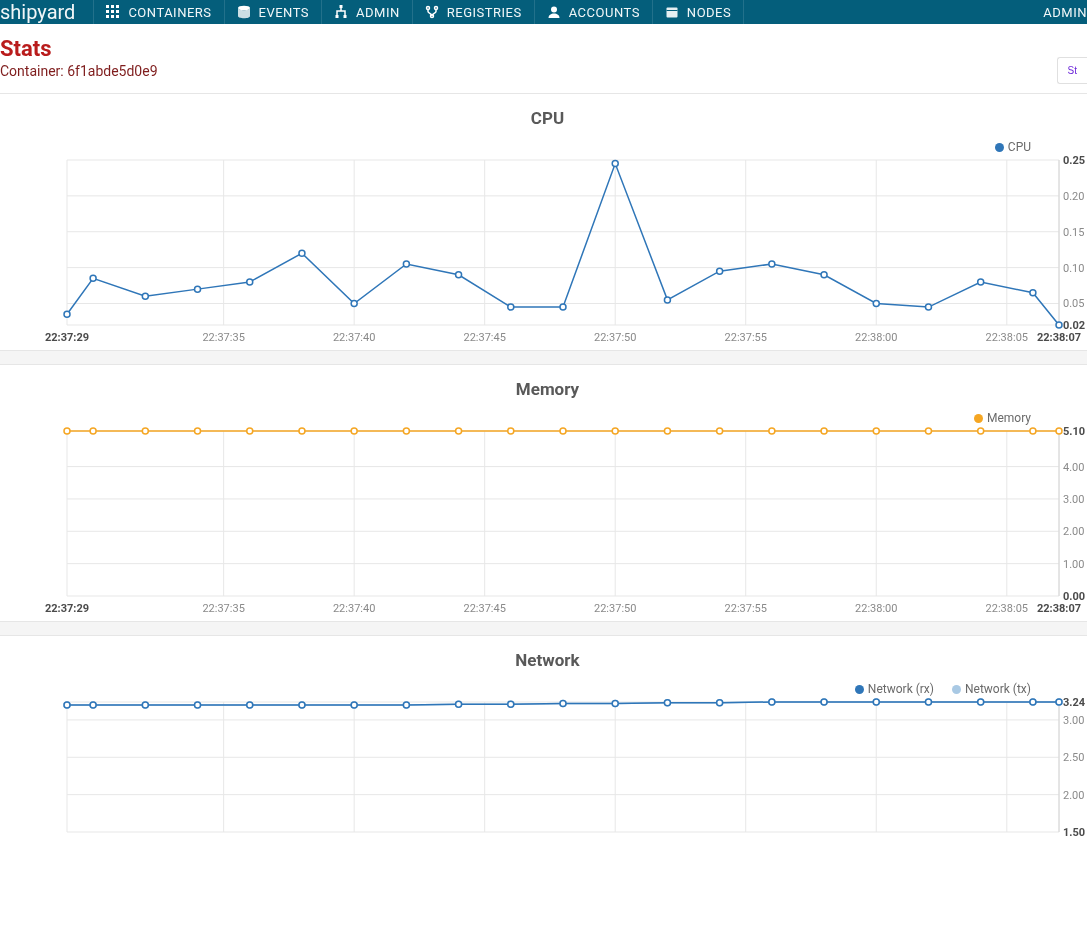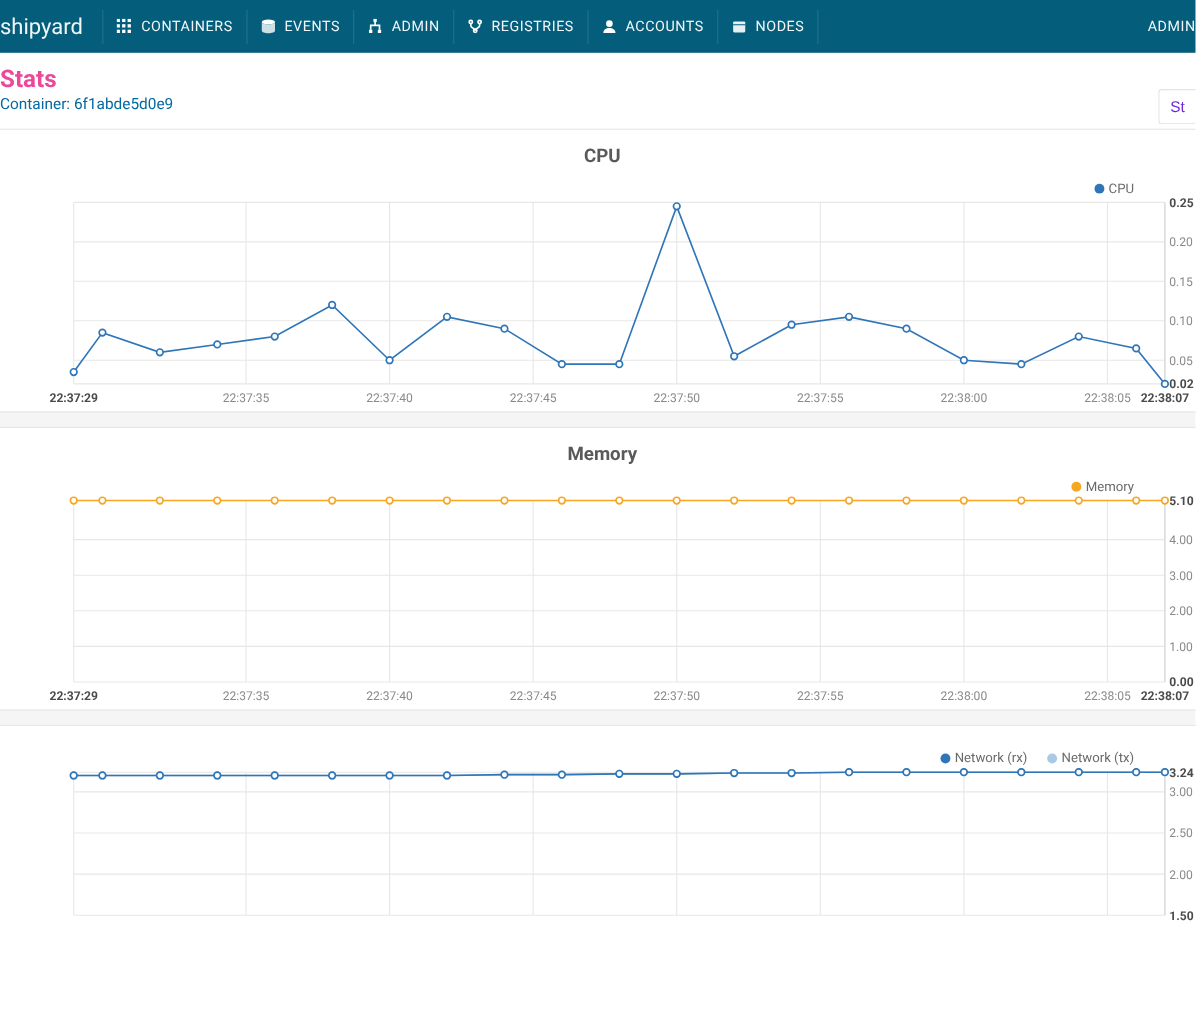--- a/index.html
+++ b/index.html
@@ -8,21 +8,21 @@
     font-family: -apple-system, BlinkMacSystemFont, "Segoe UI", Roboto, Helvetica, Arial, sans-serif;
     background: #fff;
     color: #7b7b7b;
     width: 1087px;
     overflow: hidden;
   }
 
   
   .nav {
     background: #045e7b;
-    height: 48px;
+    height: 24px;
     display: flex;
     align-items: center;
     position: relative;
     color: #fff;
     font-size: 13px;
   }
   .nav .logo {
     margin-left: 0px;
     margin-right: 18px;
     font-size: 20px;
@@ -62,36 +62,36 @@
     justify-content: space-between;
     padding: 10px 0 0 0;
     border-bottom: 1px solid #e6e6e6;
   }
   .page-header .left {
     padding: 2px 0 14px 0;
   }
   .page-header .title {
     font-size: 22px;
     font-weight: 700;
-    color: #ec4899;
+    color: #b91c1c;
     margin: 0;
   }
   .page-header .sub {
     font-size: 14px;
-    color: #0369a1;
+    color: #7f1d1d;
     margin-top: 2px;
   }
   .page-header .right {
     margin-top: 23px;
   }
   .page-header .tab-btn {
     border: 1px solid #e0e0e0;
     background: #fff;
     color: #6d28d9;
-    font-size: 14px;
+    font-size: 10px;
     padding: 7px 10px;
     border-right: none;
     border-top-left-radius: 3px;
     border-bottom-left-radius: 3px;
   }
 
   .sep {
     height: 13px;
     background: #f5f5f5;
     border-top: 1px solid #e6e6e6;
@@ -390,20 +390,21 @@
         <circle class="point" cx="980.6842105263157" cy="20" r="3" stroke="#f5a623"></circle>
         <circle class="point" cx="1032.8947368421054" cy="20" r="3" stroke="#f5a623"></circle>
         <circle class="point" cx="1059" cy="20" r="3" stroke="#f5a623"></circle>
       </svg>
   </div>
 </div>
 
 <div class="sep"></div>
 
 <div class="section">
+  <div class="sec-title">Network</div>
   <div class="chart">
     <div class="legend">
       <span class="entry">
           <span class="dot" style="background:#2f76b8"></span>
           <span>Network (rx)</span>
         </span>
       <span class="entry">
           <span class="dot" style="background:#a9c9e4"></span>
           <span>Network (tx)</span>
         </span>

